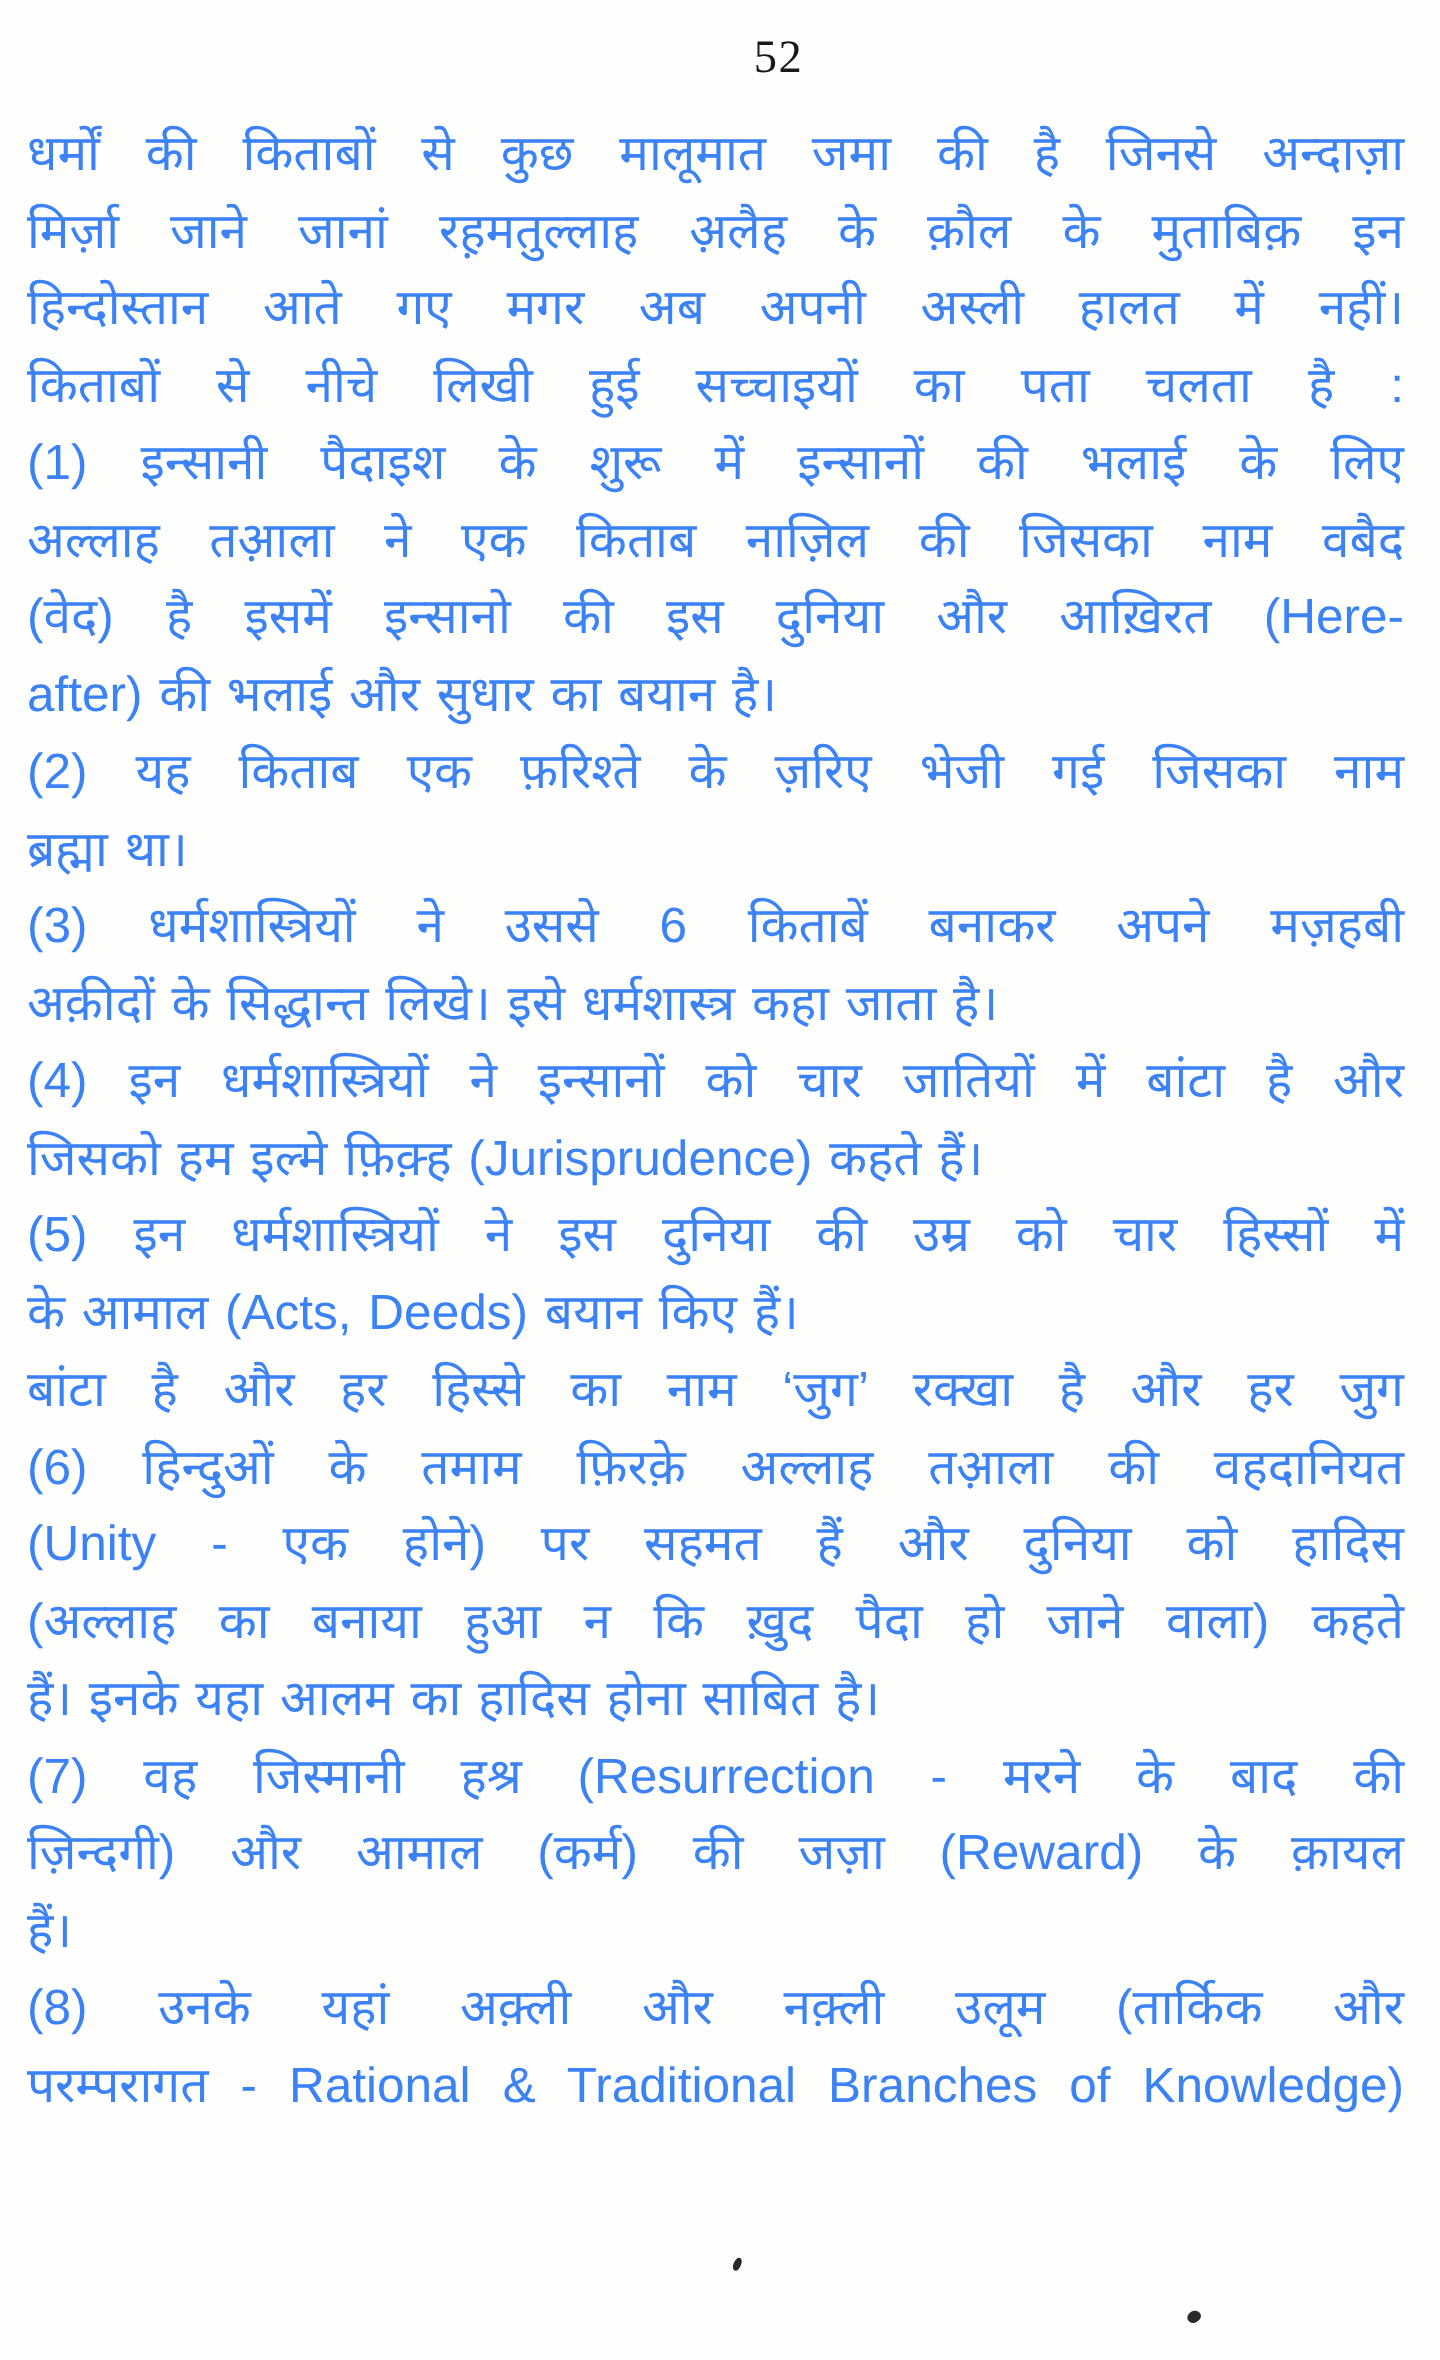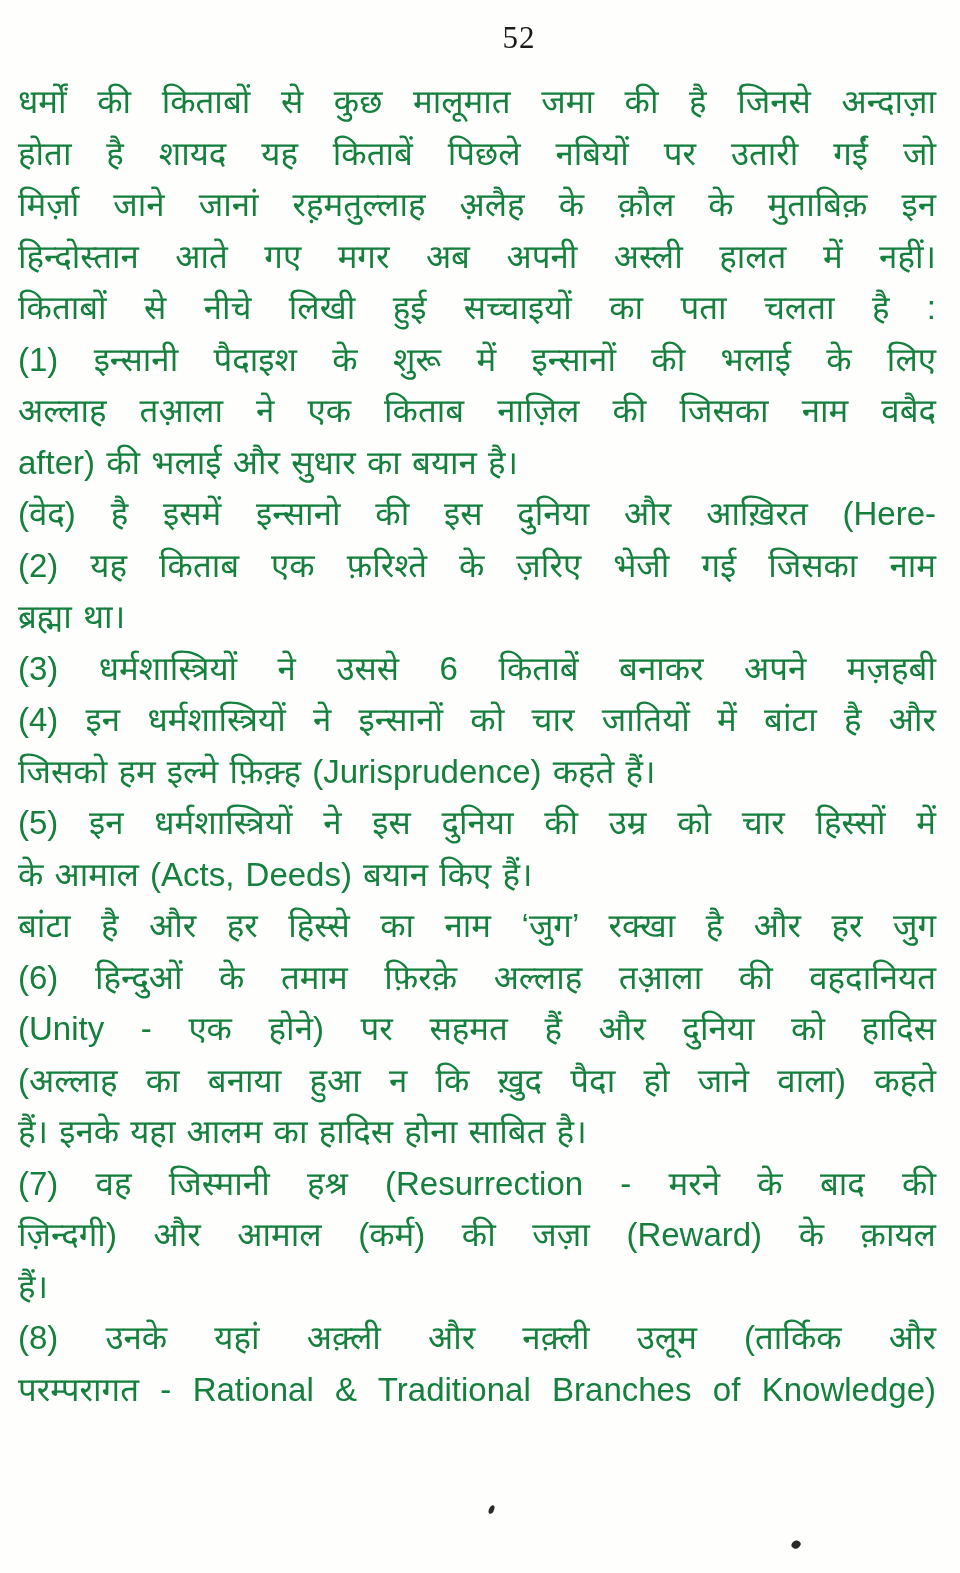--- a/index.html
+++ b/index.html
@@ -31,21 +31,21 @@
   .text-block {
     position: absolute;
     top: 76px;
     left: 18px;
     width: 918px;
   }
   .line {
     font-size: 33px;
     line-height: 51.5px;
     font-weight: 500;
-    color: #15803d;
+    color: #3b82f6;
     text-align: justify;
     text-align-last: justify;
     word-spacing: 2px;
   }
   .line-end {
     text-align-last: left;
   }
   .ink-speck {
     position: absolute;
     background: #2a2a2a;
@@ -67,31 +67,31 @@
   }
 </style>
 </head>
 <body>
 
 <div class="page">
   <div class="page-number">52</div>
 
   <div class="text-block">
       <div class="line">धर्मों की किताबों से कुछ मालूमात जमा की है  जिनसे अन्दाज़ा</div>
-      <div class="line">होता है शायद यह किताबें पिछले नबियों पर उतारी गईं जो</div>
       <div class="line">मिर्ज़ा जाने जानां रह़मतुल्लाह अ़लैह के क़ौल के मुताबिक़ इन</div>
       <div class="line">हिन्दोस्तान आते गए मगर अब अपनी अस्ली हालत में नहीं।</div>
       <div class="line">किताबों से नीचे लिखी हुई सच्चाइयों का पता चलता है :</div>
       <div class="line">(1) इन्सानी पैदाइश के शुरू में इन्सानों की भलाई के लिए</div>
       <div class="line">अल्लाह तआ़ला ने एक किताब नाज़िल  की जिसका नाम वबैद</div>
+      <div class="line">(वेद) है इसमें इन्सानो की इस दुनिया और आख़िरत (Here-</div>
       <div class="line line-end">after) की भलाई और सुधार का बयान है।</div>
-      <div class="line">(वेद) है इसमें इन्सानो की इस दुनिया और आख़िरत (Here-</div>
       <div class="line">(2) यह किताब एक फ़रिश्ते के ज़रिए भेजी गई जिसका नाम</div>
       <div class="line line-end">ब्रह्मा था।</div>
       <div class="line">(3) धर्मशास्त्रियों ने उससे 6 किताबें बनाकर अपने मज़हबी</div>
+      <div class="line line-end">अक़ीदों के सिद्धान्त लिखे। इसे धर्मशास्त्र कहा जाता है।</div>
       <div class="line">(4) इन धर्मशास्त्रियों ने इन्सानों को चार जातियों में बांटा है और</div>
       <div class="line line-end">जिसको हम इल्मे फ़िक़्ह (Jurisprudence) कहते हैं।</div>
       <div class="line">(5) इन धर्मशास्त्रियों ने इस दुनिया की उम्र को चार हिस्सों में</div>
       <div class="line line-end">के आमाल (Acts, Deeds) बयान किए हैं।</div>
       <div class="line">बांटा है और हर हिस्से का नाम ‘जुग’ रक्खा है और हर जुग</div>
       <div class="line">(6) हिन्दुओं के तमाम फ़िरक़े अल्लाह तआ़ला की वहदानियत</div>
       <div class="line">(Unity - एक होने) पर सहमत हैं और दुनिया को हादिस</div>
       <div class="line">(अल्लाह का बनाया हुआ न कि ख़ुद पैदा हो जाने वाला) कहते</div>
       <div class="line line-end">हैं। इनके यहा आलम का हादिस होना साबित है।</div>
       <div class="line">(7) वह जिस्मानी हश्र (Resurrection - मरने के बाद की</div>

